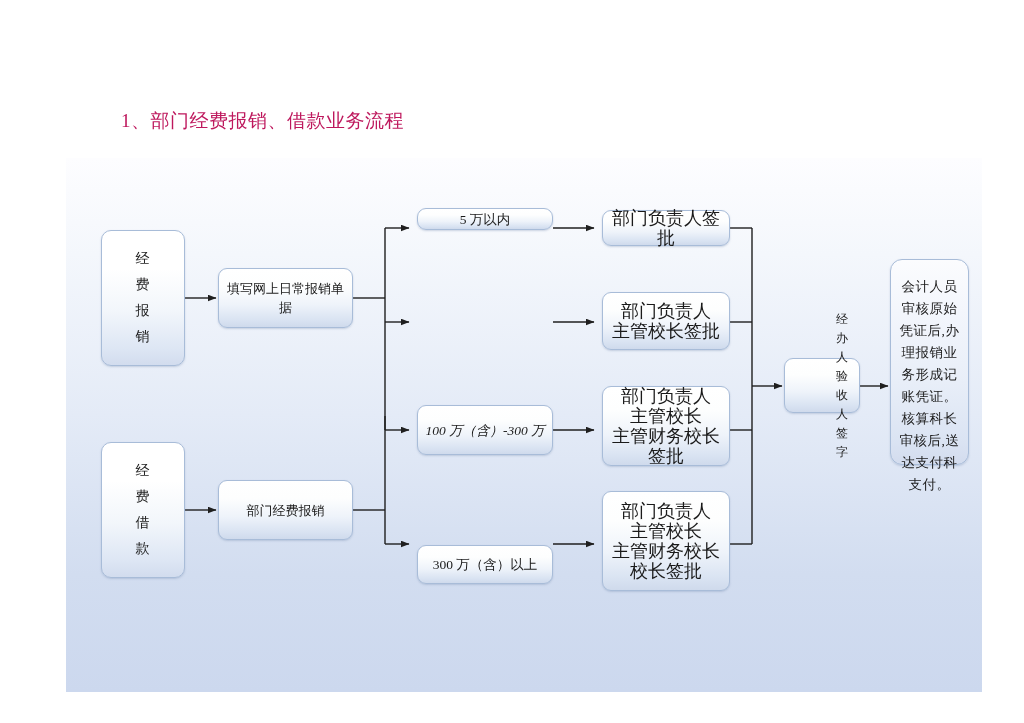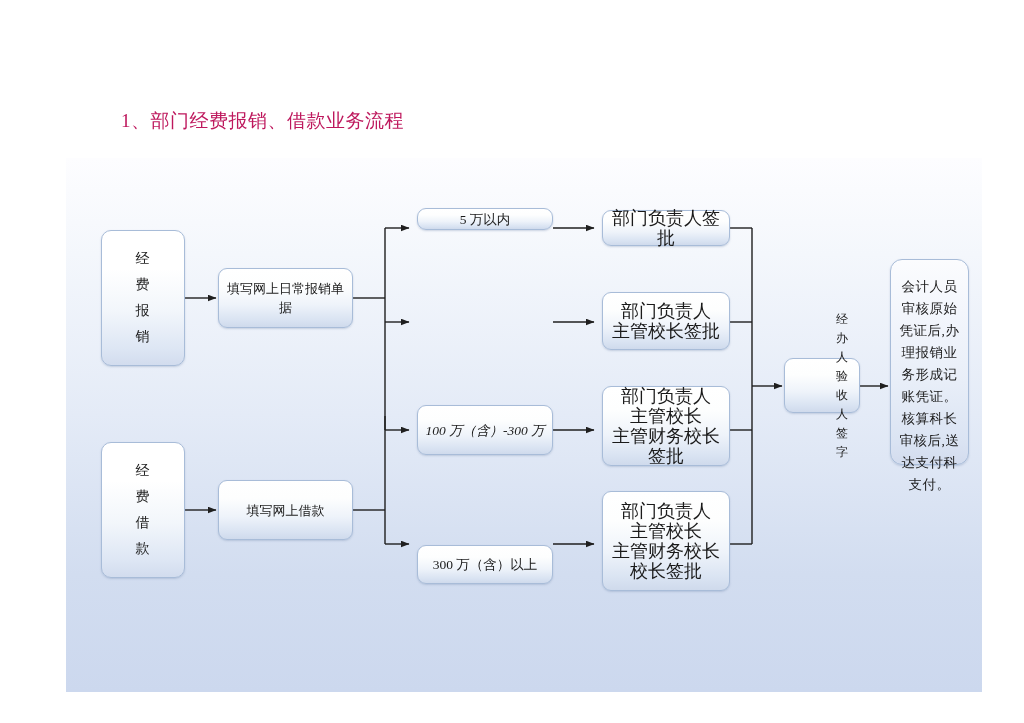--- a/index.html
+++ b/index.html
@@ -153,21 +153,21 @@
 
   <div class="node vertical" style="left:35px; top:284px; width:84px; height:136px;">
     <span class="txt">经<br>费<br>借<br>款</span>
   </div>
 
   <div class="node" style="left:152px; top:110px; width:135px; height:60px;">
     <span class="txt">填写网上日常报销单据</span>
   </div>
 
   <div class="node" style="left:152px; top:322px; width:135px; height:60px;">
-    <span class="txt">填写网上借款</span>
+    <span class="txt">部门经费报销</span>
   </div>
 
   <div class="node amount" style="left:351px; top:50px; width:136px; height:22px;padding-left:6px;">
     <span class="txt">5 万以内</span>
   </div>
 
 
   <div class="node amount" style="left:351px; top:247px; width:136px; height:50px;font-style:italic;">
     <span class="txt">100 万（含）-300 万</span>
   </div>

